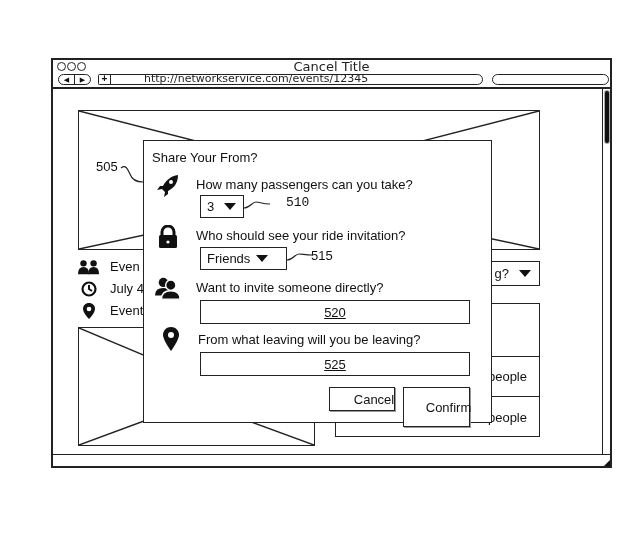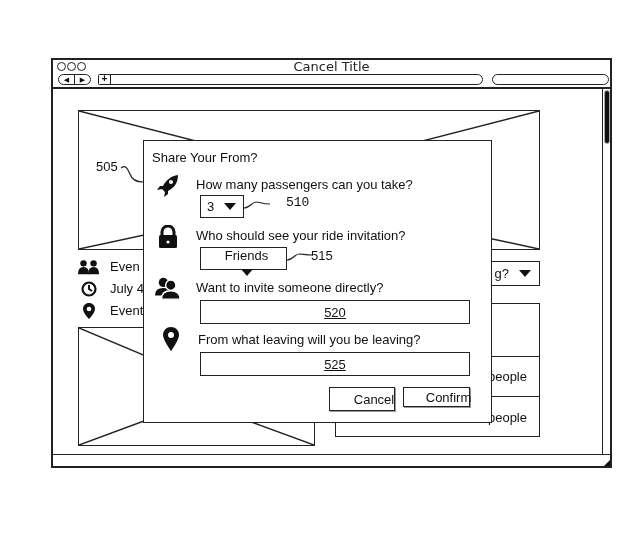--- a/index.html
+++ b/index.html
@@ -59,20 +59,21 @@
   <div class="abs navbtns">
     <div>
         <span>◀</span>
       </div>
     <div>
         <span>▶</span>
       </div>
   </div>
   <div class="abs urlbar">
     <div class="abs urlplus"><span>+</span></div>
+    <div class="abs urltext">http://networkservice.com/events/12345</div>
   </div>
   <div class="abs searchbar"></div>
   <div class="abs toolbar-line"></div>
 
   <div class="abs scrolltrack"></div>
   <div class="abs scrollthumb"></div>
   <div class="abs hline-bottom"></div>
   <div class="abs resize"></div>
 </div>
 
@@ -160,21 +161,21 @@
   </div>
 
   <div class="abs dicon" style="left:11px; top:83px;">
     <svg width="22" height="24" viewBox="0 0 22 24">
         <path d="M5 11 V7 a6 6 0 0 1 12 0 V11" fill="none" stroke="#111" stroke-width="3"></path>
         <rect x="2" y="10" width="18" height="13" rx="1.5" fill="#111"></rect>
         <circle cx="11" cy="17" r="1.6" fill="#fff"></circle>
       </svg>
   </div>
   <div class="abs q" style="left:52px; top:87px;">Who should see your ride invitation?</div>
-  <div class="abs sel" style="left:56px; top:106px; width:87px; height:23px; gap:6px;flex-direction:column;">
+  <div class="abs sel" style="left:56px; top:106px; width:87px; height:23px; gap:6px;">
     <span>Friends</span>
     <span class="tri"></span>
   </div>
 
   <div class="abs dicon" style="left:11px; top:134px;">
     <svg width="28" height="24" viewBox="0 0 28 24">
         <circle cx="9" cy="6" r="5" fill="#111"></circle>
         <path d="M0 20 Q0 12 9 12 Q14 12 16 15 L12 20Z" fill="#111"></path>
         <circle cx="17" cy="9" r="5.5" fill="#111" stroke="#fff" stroke-width="1.5"></circle>
         <path d="M7 24 Q7 15 17 15 Q27 15 27 24Z" fill="#111" stroke="#fff" stroke-width="1.5"></path>
@@ -190,21 +191,21 @@
         <path d="M8 0 C3.5 0 0 3.5 0 8 C0 13 8 24 8 24 C8 24 16 13 16 8 C16 3.5 12.5 0 8 0Z" fill="#111"></path>
         <circle cx="8" cy="8" r="3" fill="#fff"></circle>
       </svg>
   </div>
   <div class="abs q" style="left:54px; top:191px;">From what leaving will you be leaving?</div>
   <div class="abs field" style="left:56px; top:211px; width:270px; height:24px;text-align:center;">
     <span>525</span>
   </div>
 
   <div class="abs btn" style="left:185px; top:246px; width:66px; height:24px;">Cancel</div>
-  <div class="abs btn" style="left:259px; top:246px; width:67px; height:20px;text-align:center;">Confirm</div>
+  <div class="abs btn" style="left:259px; top:246px; width:67px; height:40px;text-align:center;">Confirm</div>
 </div>
 
 <svg class="leader" style="left:244px; top:196px;" width="30" height="20">
   <path d="M0 12 C6 12 8 6 12 6 C16 6 18 8 26 8" fill="none" stroke="#222" stroke-width="1.2"></path>
 </svg>
 <div class="abs callout" style="left:286px; top:196px;font-family:Liberation Mono, monospace;">510</div>
 
 <svg class="leader" style="left:287px; top:248px;" width="30" height="20">
   <path d="M0 12 C6 12 8 6 12 6 C16 6 18 7 25 7" fill="none" stroke="#222" stroke-width="1.2"></path>
 </svg>

